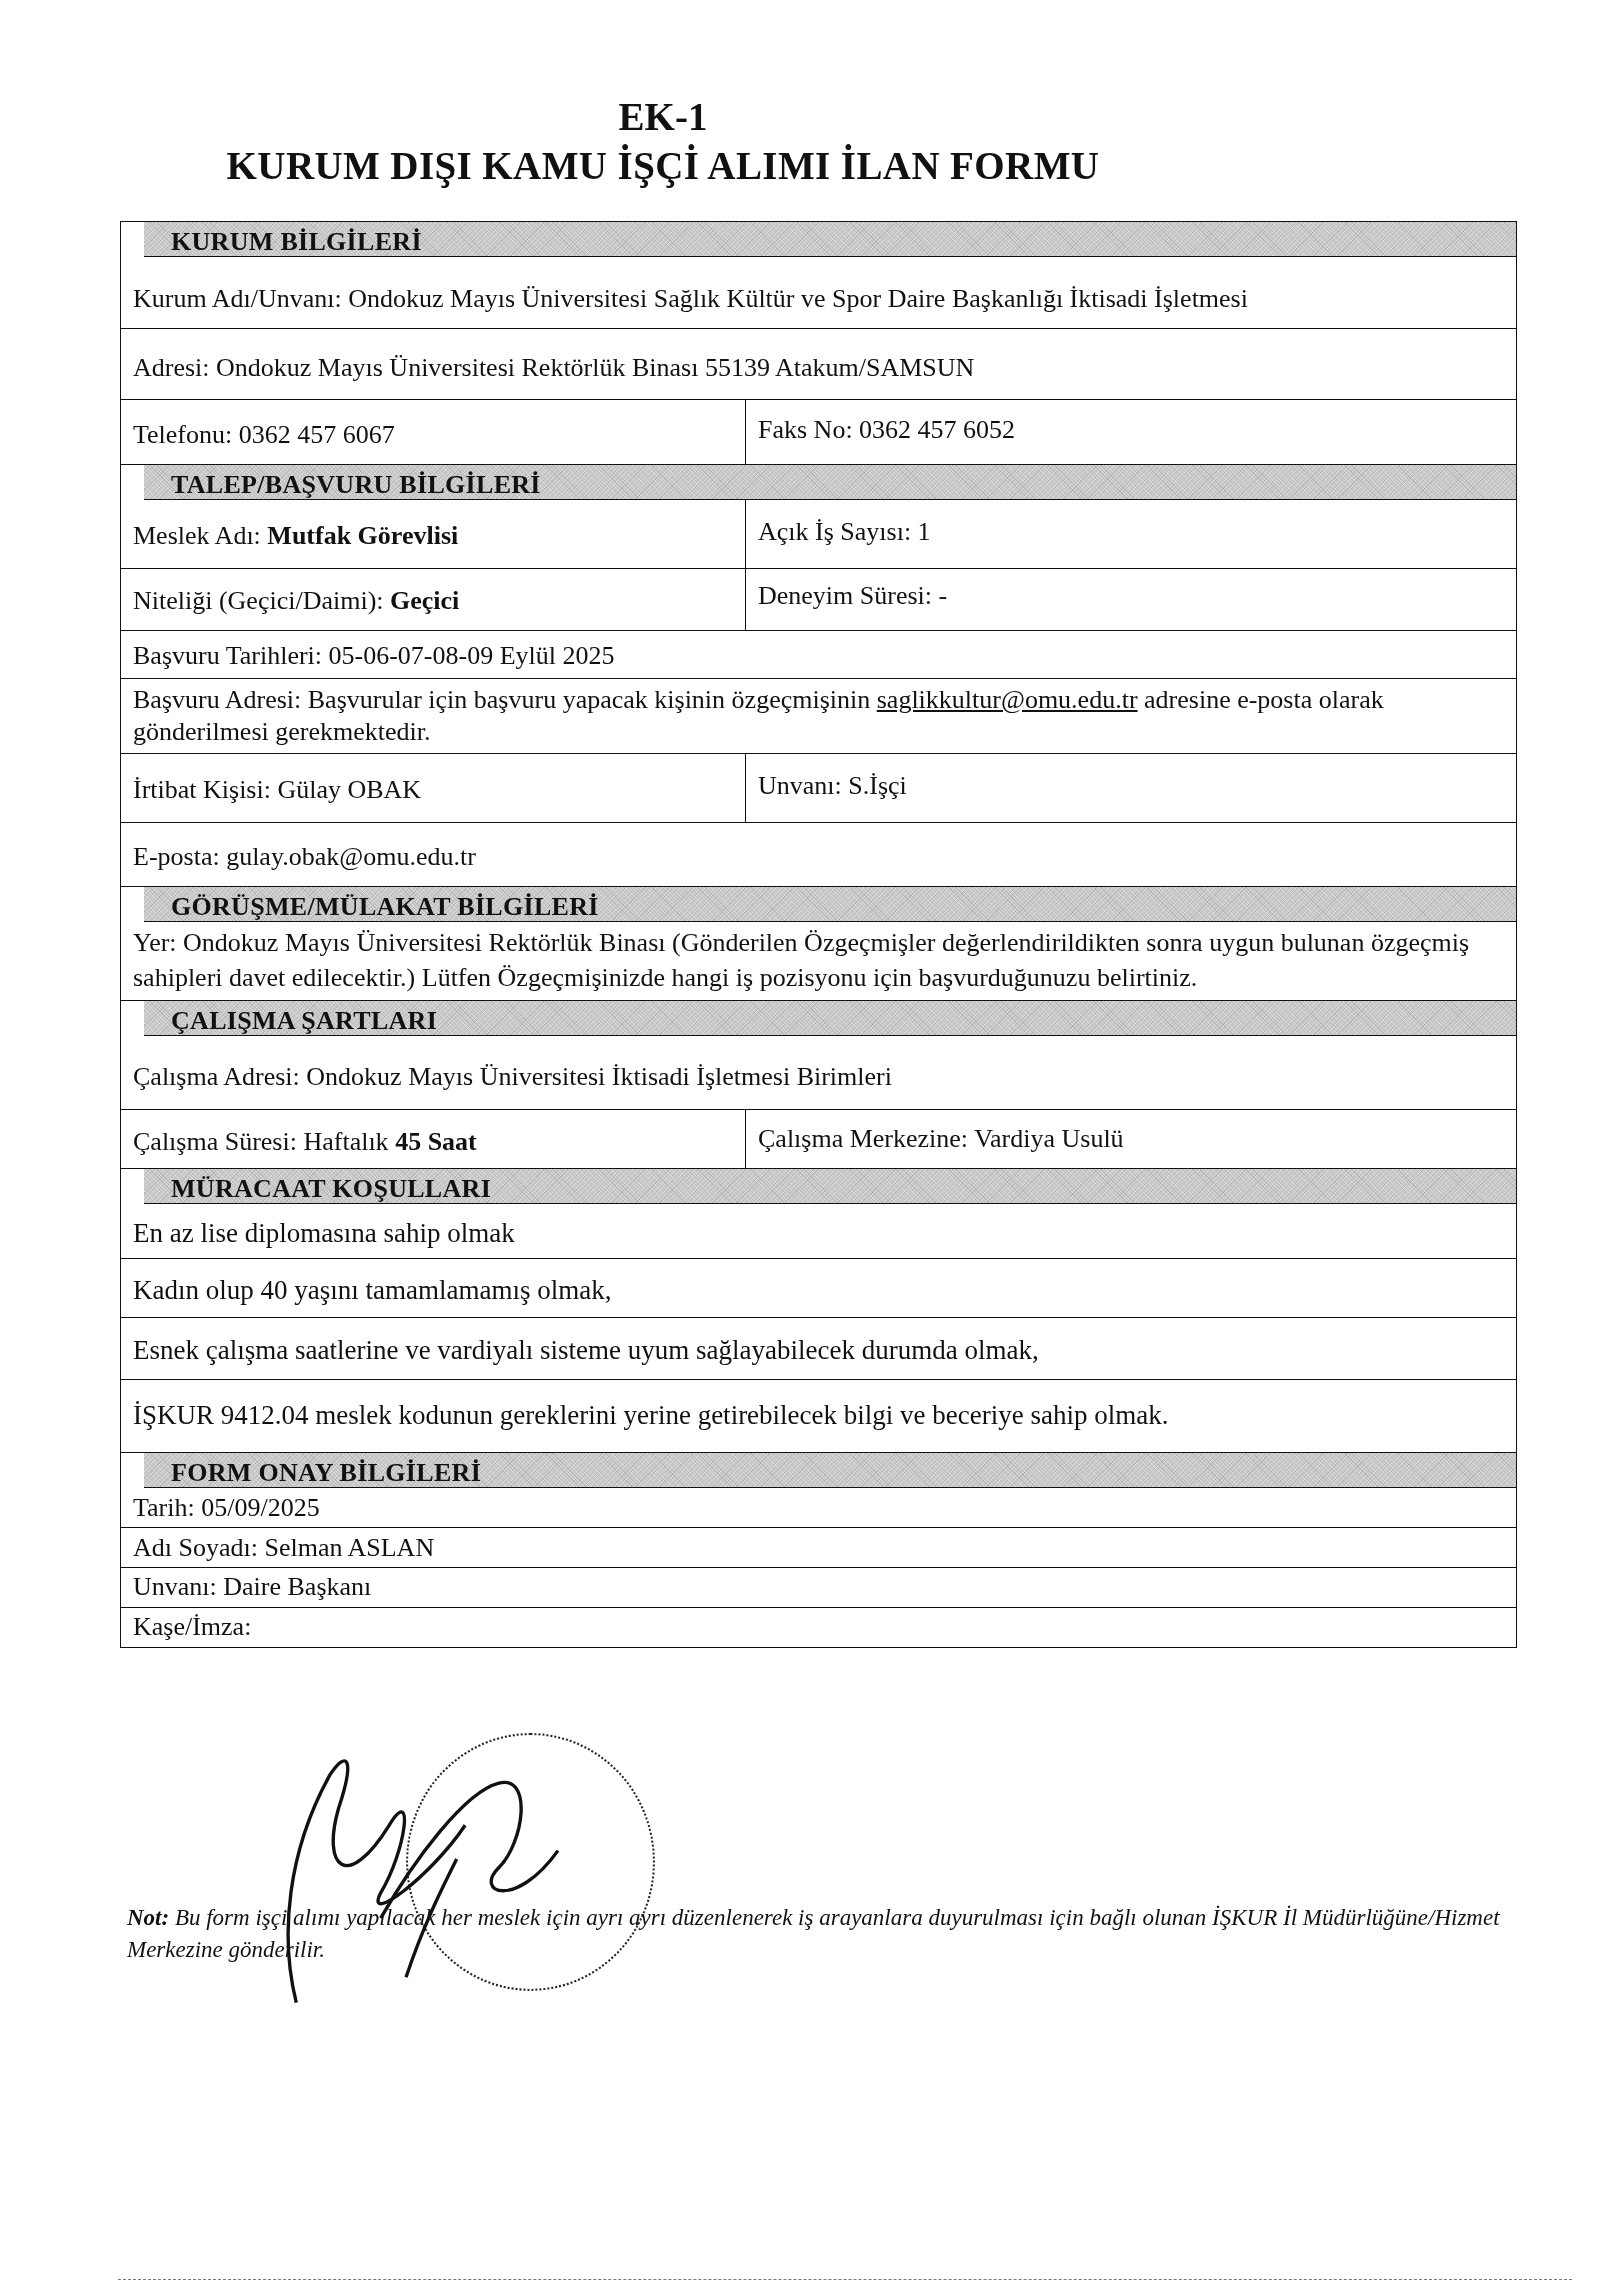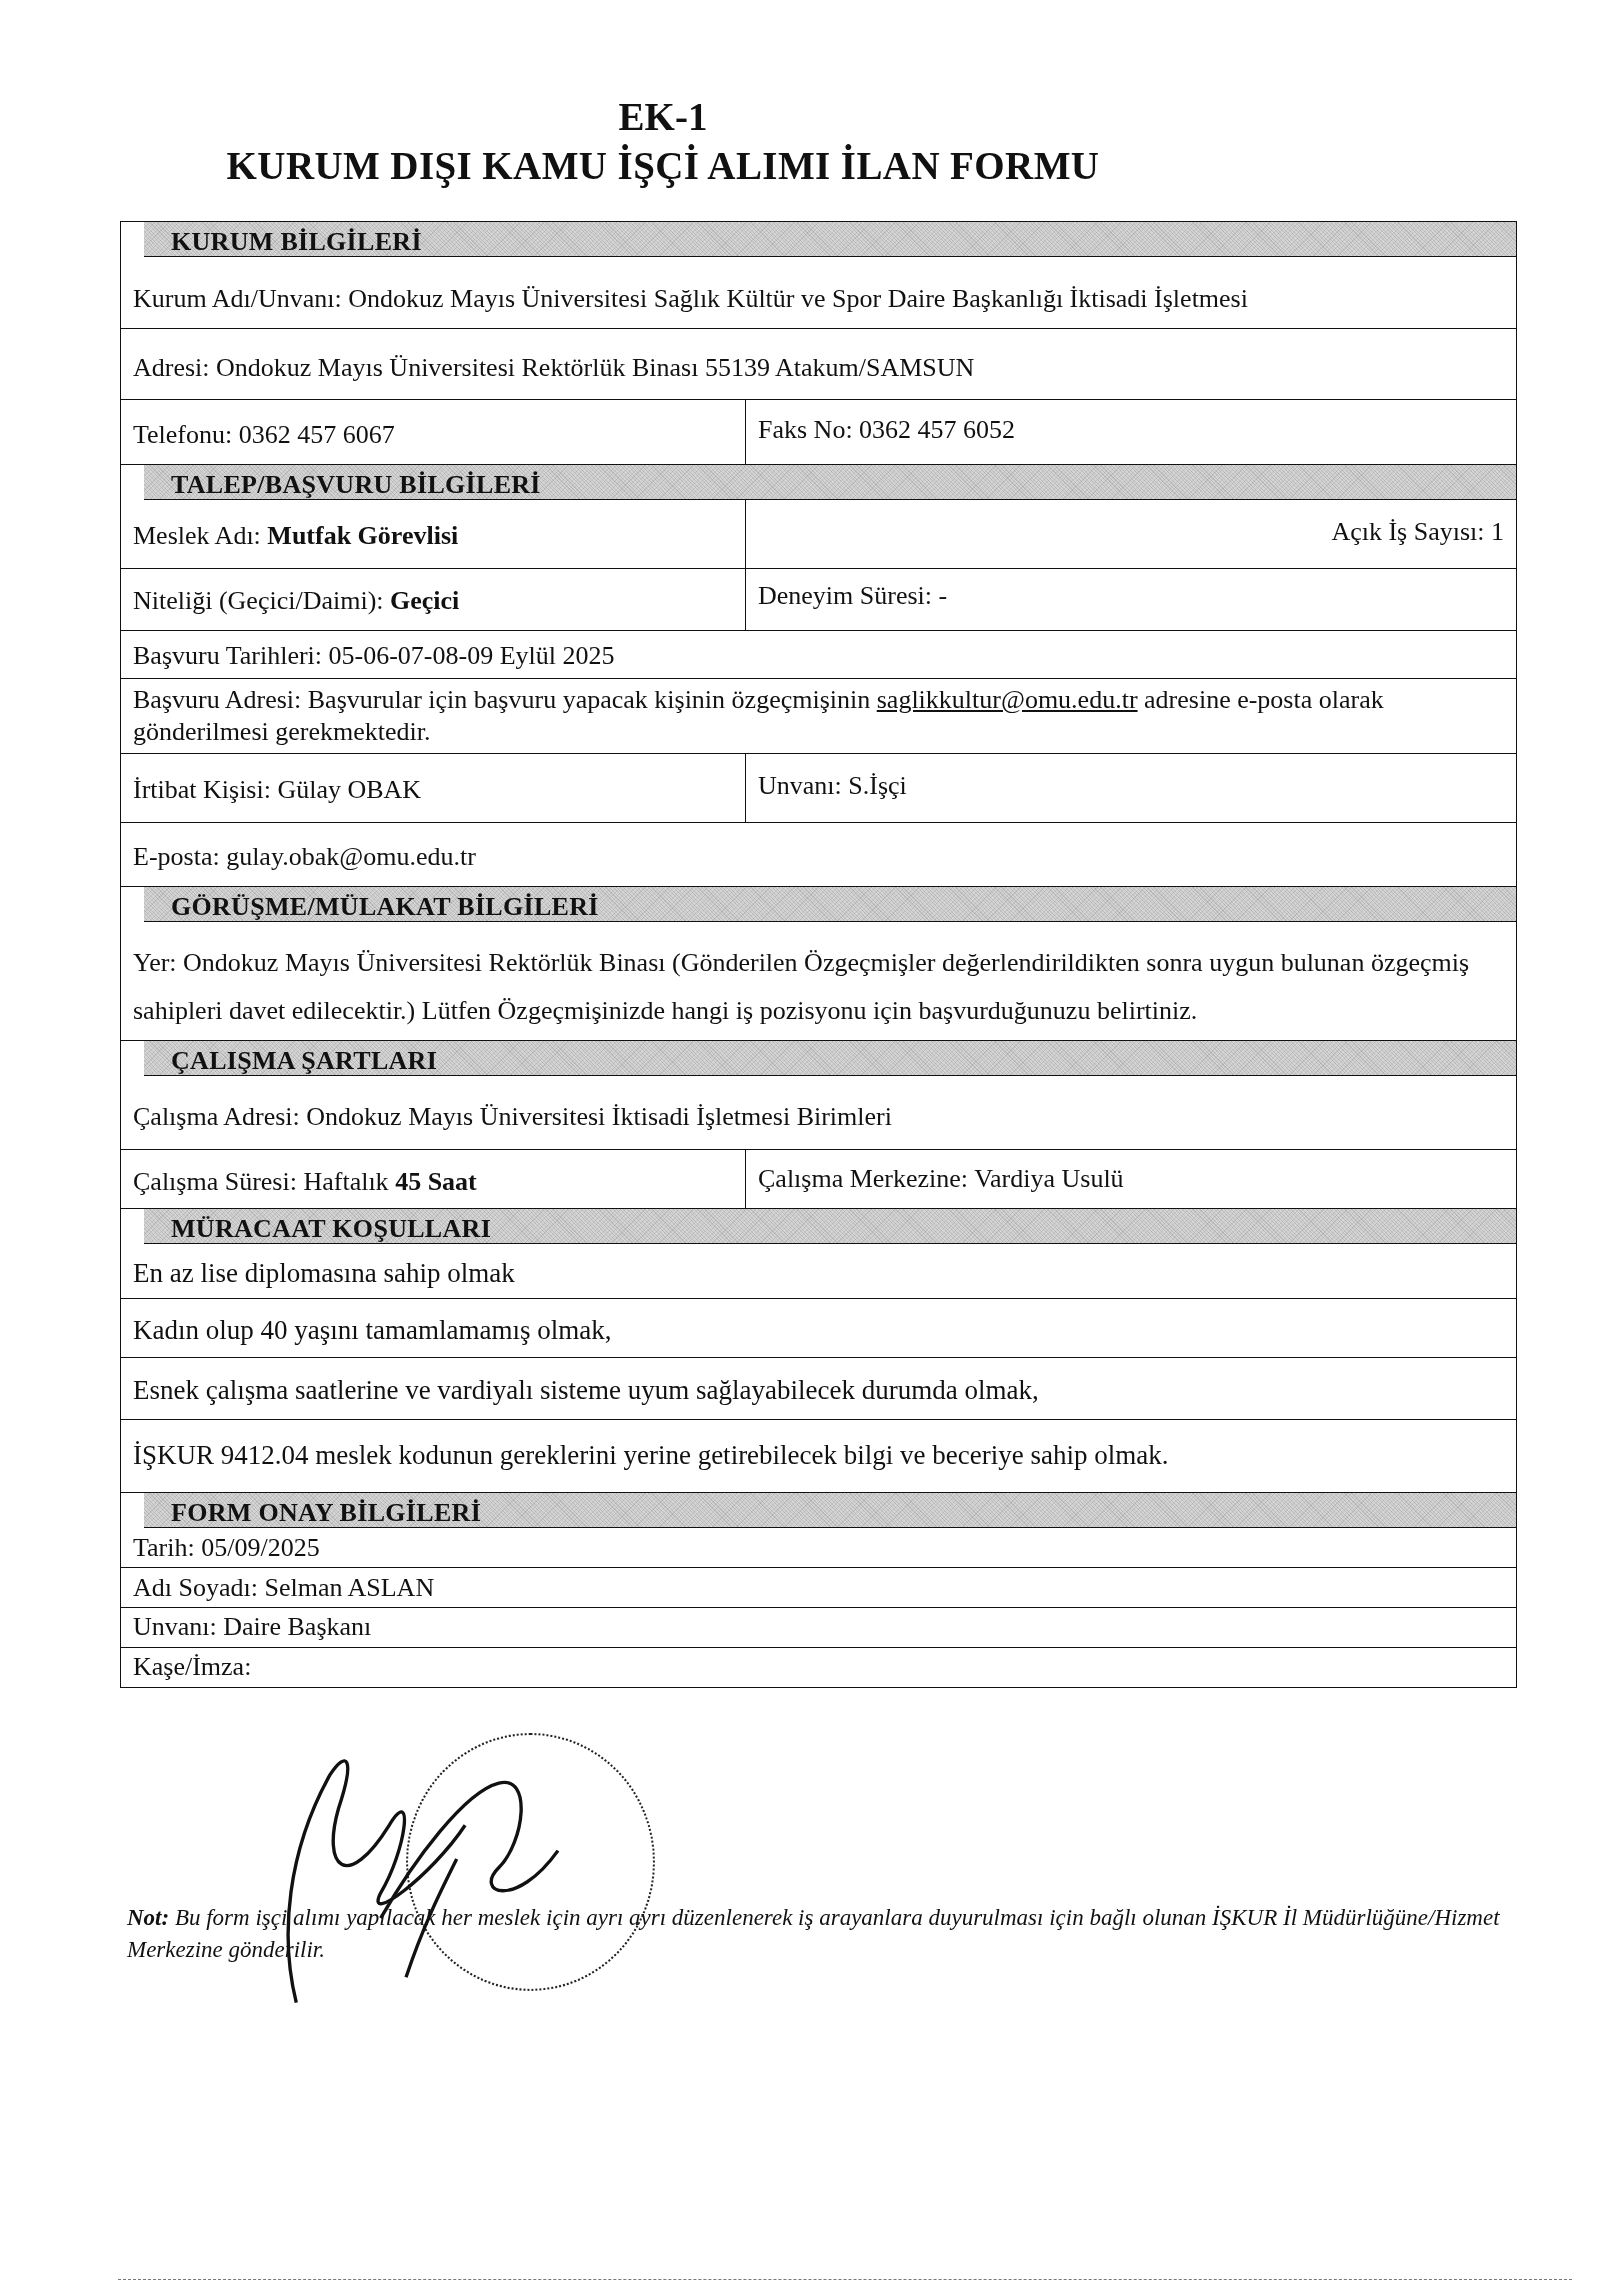--- a/index.html
+++ b/index.html
@@ -52,21 +52,21 @@
   <div class="row">
     <div class="cell left" style="padding-top:18.6px;">Telefonu: 0362 457 6067</div>
     <div class="cell" style="padding-top:13.5px;">Faks No: 0362 457 6052</div>
   </div>
 
   <div class="row section">TALEP/BAŞVURU BİLGİLERİ</div>
   <div class="row">
     <div class="cell left" style="padding-top:18.6px;padding-bottom:15px;">
       <span>Meslek Adı: </span><span class="b">Mutfak Görevlisi</span>
     </div>
-    <div class="cell" style="padding-top:15px;text-align:right;">Açık İş Sayısı: 1</div>
+    <div class="cell" style="padding-top:15px;">Açık İş Sayısı: 1</div>
   </div>
   <div class="row">
     <div class="cell left" style="padding-top:15px;">
       <span>Niteliği (Geçici/Daimi): </span><span class="b">Geçici</span>
     </div>
     <div class="cell" style="padding-top:10px;">Deneyim Süresi: -</div>
   </div>
   <div class="row">
     <div class="cell" style="padding-top:8.5px;padding-bottom:5px;">Başvuru Tarihleri: 05-06-07-08-09 Eylül  2025</div>
   </div>
@@ -78,21 +78,21 @@
   <div class="row">
     <div class="cell left" style="padding-top:18.6px;padding-bottom:15px;">İrtibat Kişisi: Gülay OBAK</div>
     <div class="cell" style="padding-top:15px;">Unvanı: S.İşçi</div>
   </div>
   <div class="row">
     <div class="cell" style="padding-top:17px;">E-posta: gulay.obak@omu.edu.tr</div>
   </div>
 
   <div class="row section">GÖRÜŞME/MÜLAKAT BİLGİLERİ</div>
   <div class="row">
-    <div class="cell" style="padding-top:17px;padding-bottom:5px;line-height:48px;">Yer: Ondokuz Mayıs Üniversitesi Rektörlük Binası (Gönderilen Özgeçmişler değerlendirildikten sonra uygun bulunan özgeçmiş sahipleri davet edilecektir.) Lütfen Özgeçmişinizde hangi iş pozisyonu için başvurduğunuzu belirtiniz.</div>
+    <div class="cell" style="padding-top:3px;padding-bottom:5px;line-height:35px;">Yer: Ondokuz Mayıs Üniversitesi Rektörlük Binası (Gönderilen Özgeçmişler değerlendirildikten sonra uygun bulunan özgeçmiş sahipleri davet edilecektir.) Lütfen Özgeçmişinizde hangi iş pozisyonu için başvurduğunuzu belirtiniz.</div>
   </div>
 
   <div class="row section">ÇALIŞMA ŞARTLARI</div>
   <div class="row">
     <div class="cell" style="padding-top:24px;padding-bottom:15px;">Çalışma Adresi: Ondokuz Mayıs Üniversitesi İktisadi İşletmesi Birimleri</div>
   </div>
   <div class="row">
     <div class="cell left" style="padding-top:15px;padding-bottom:8.5px;">
       <span>Çalışma Süresi: Haftalık </span><span class="b">45 Saat</span>
     </div>

